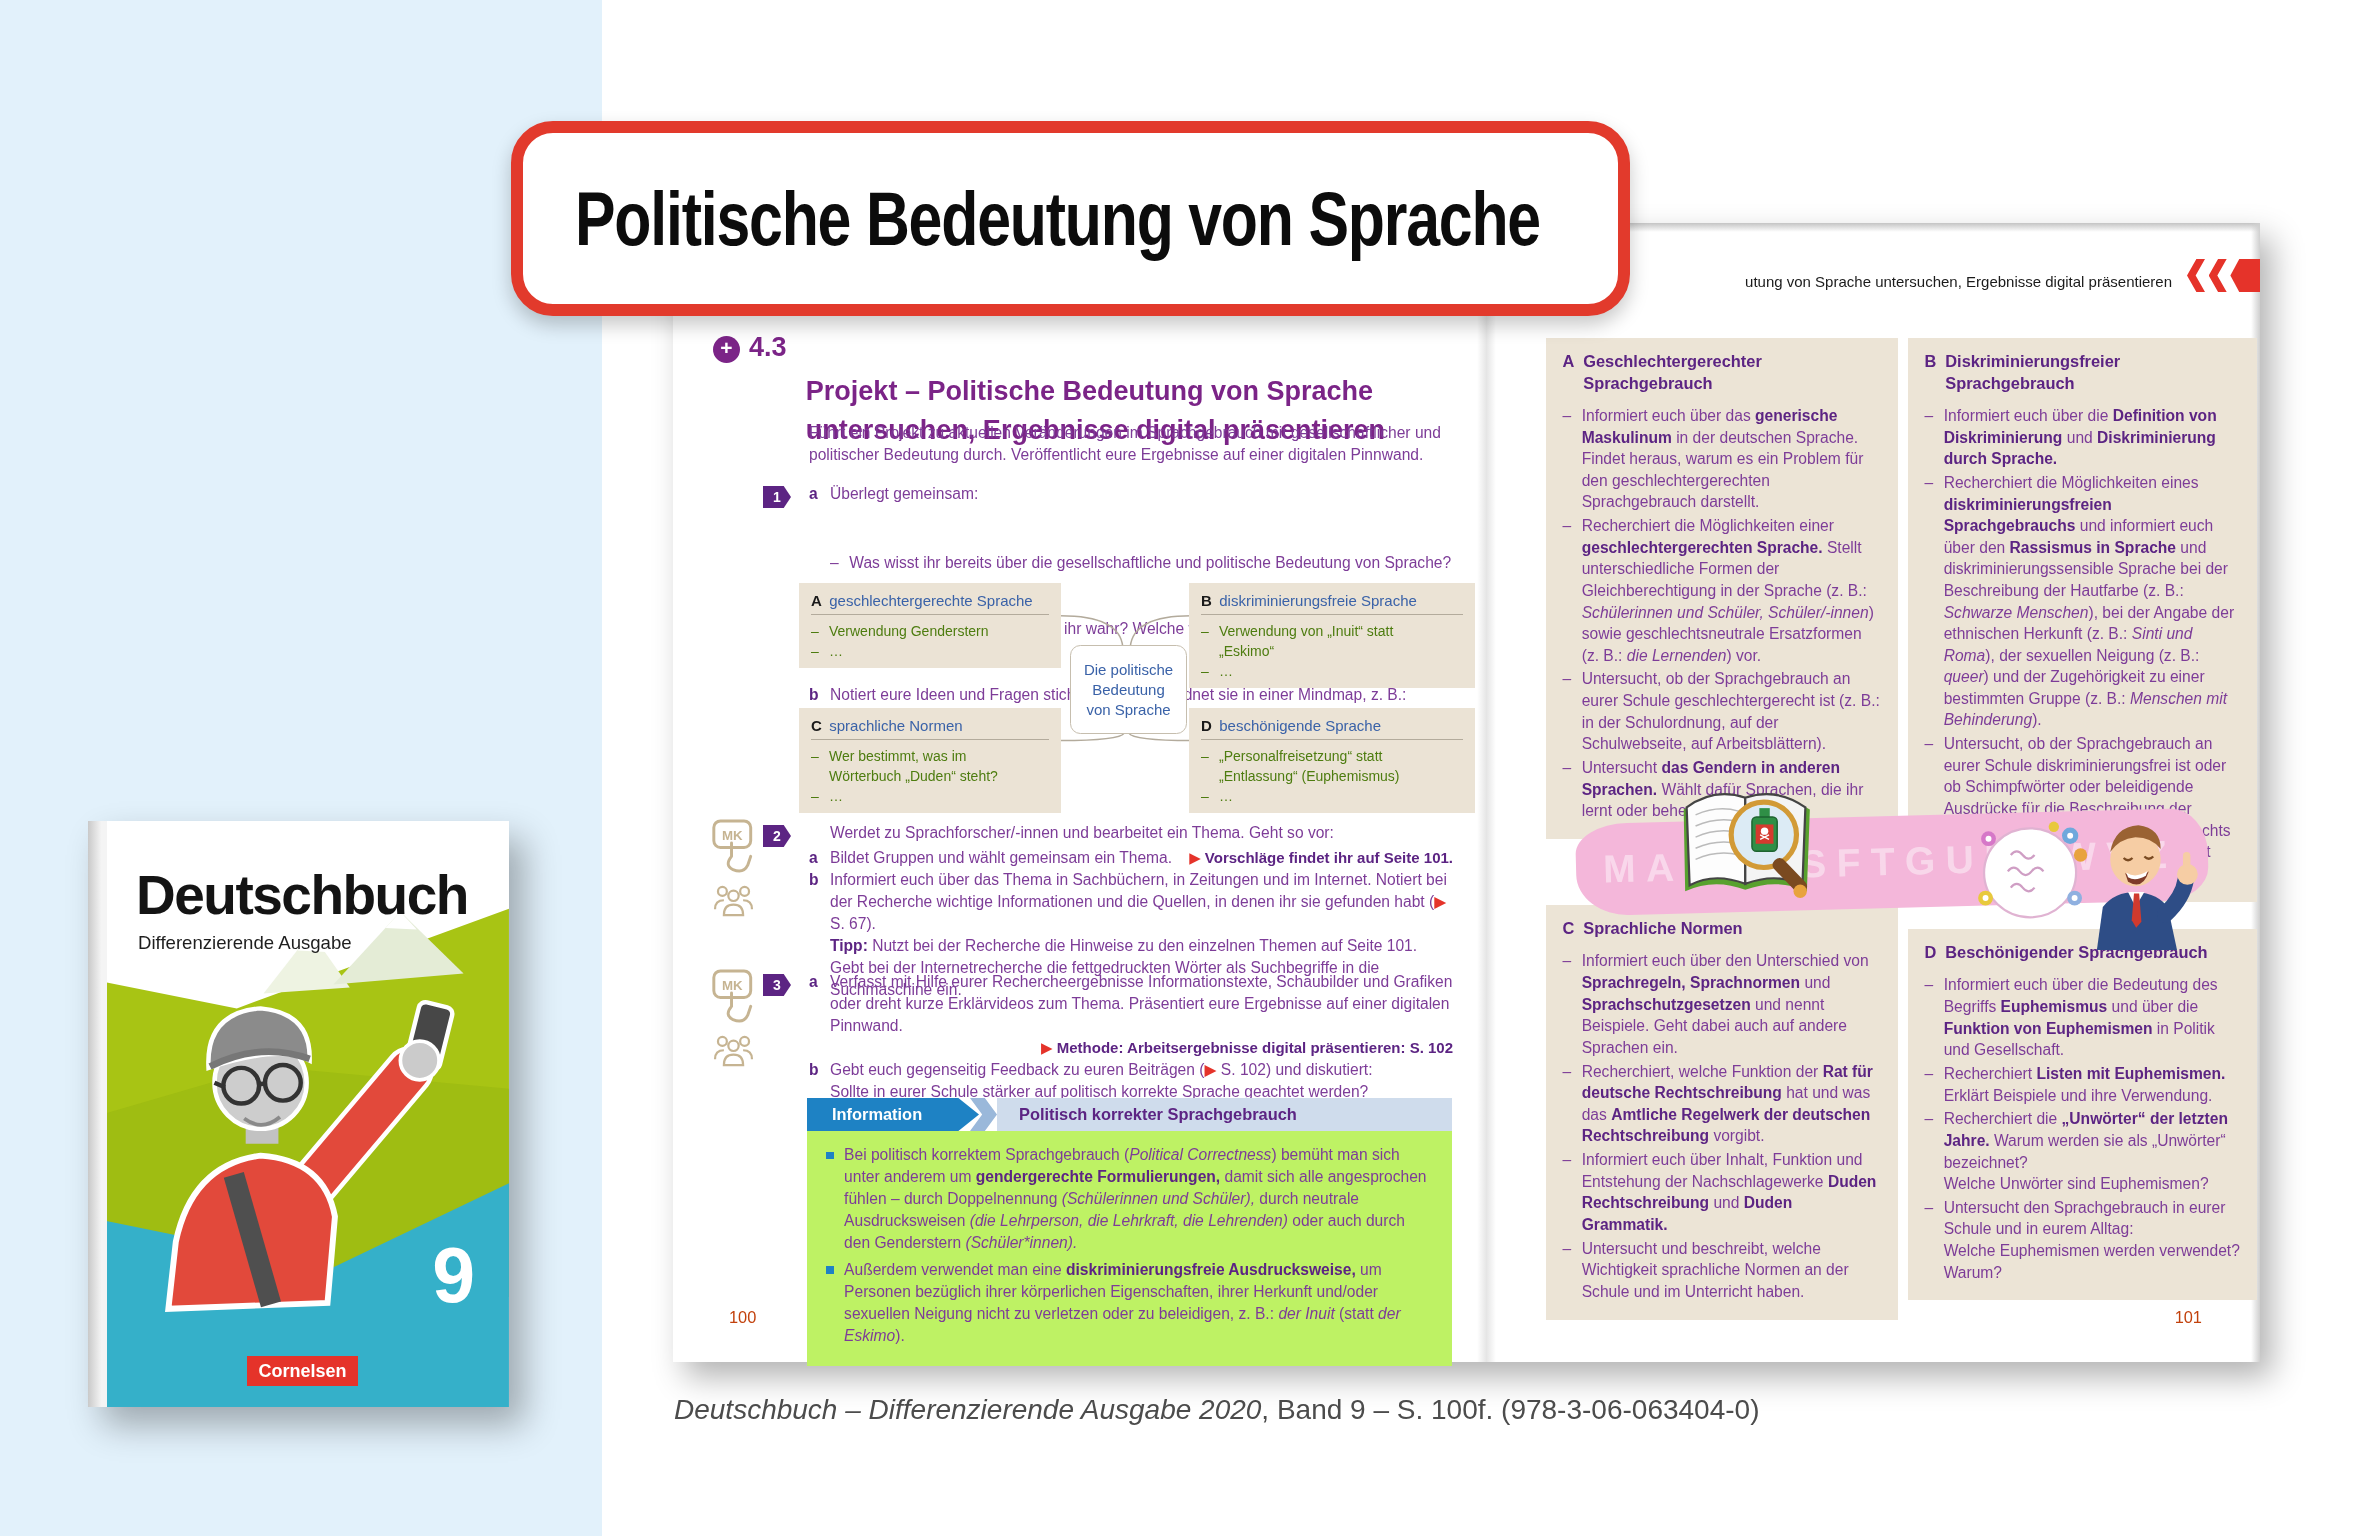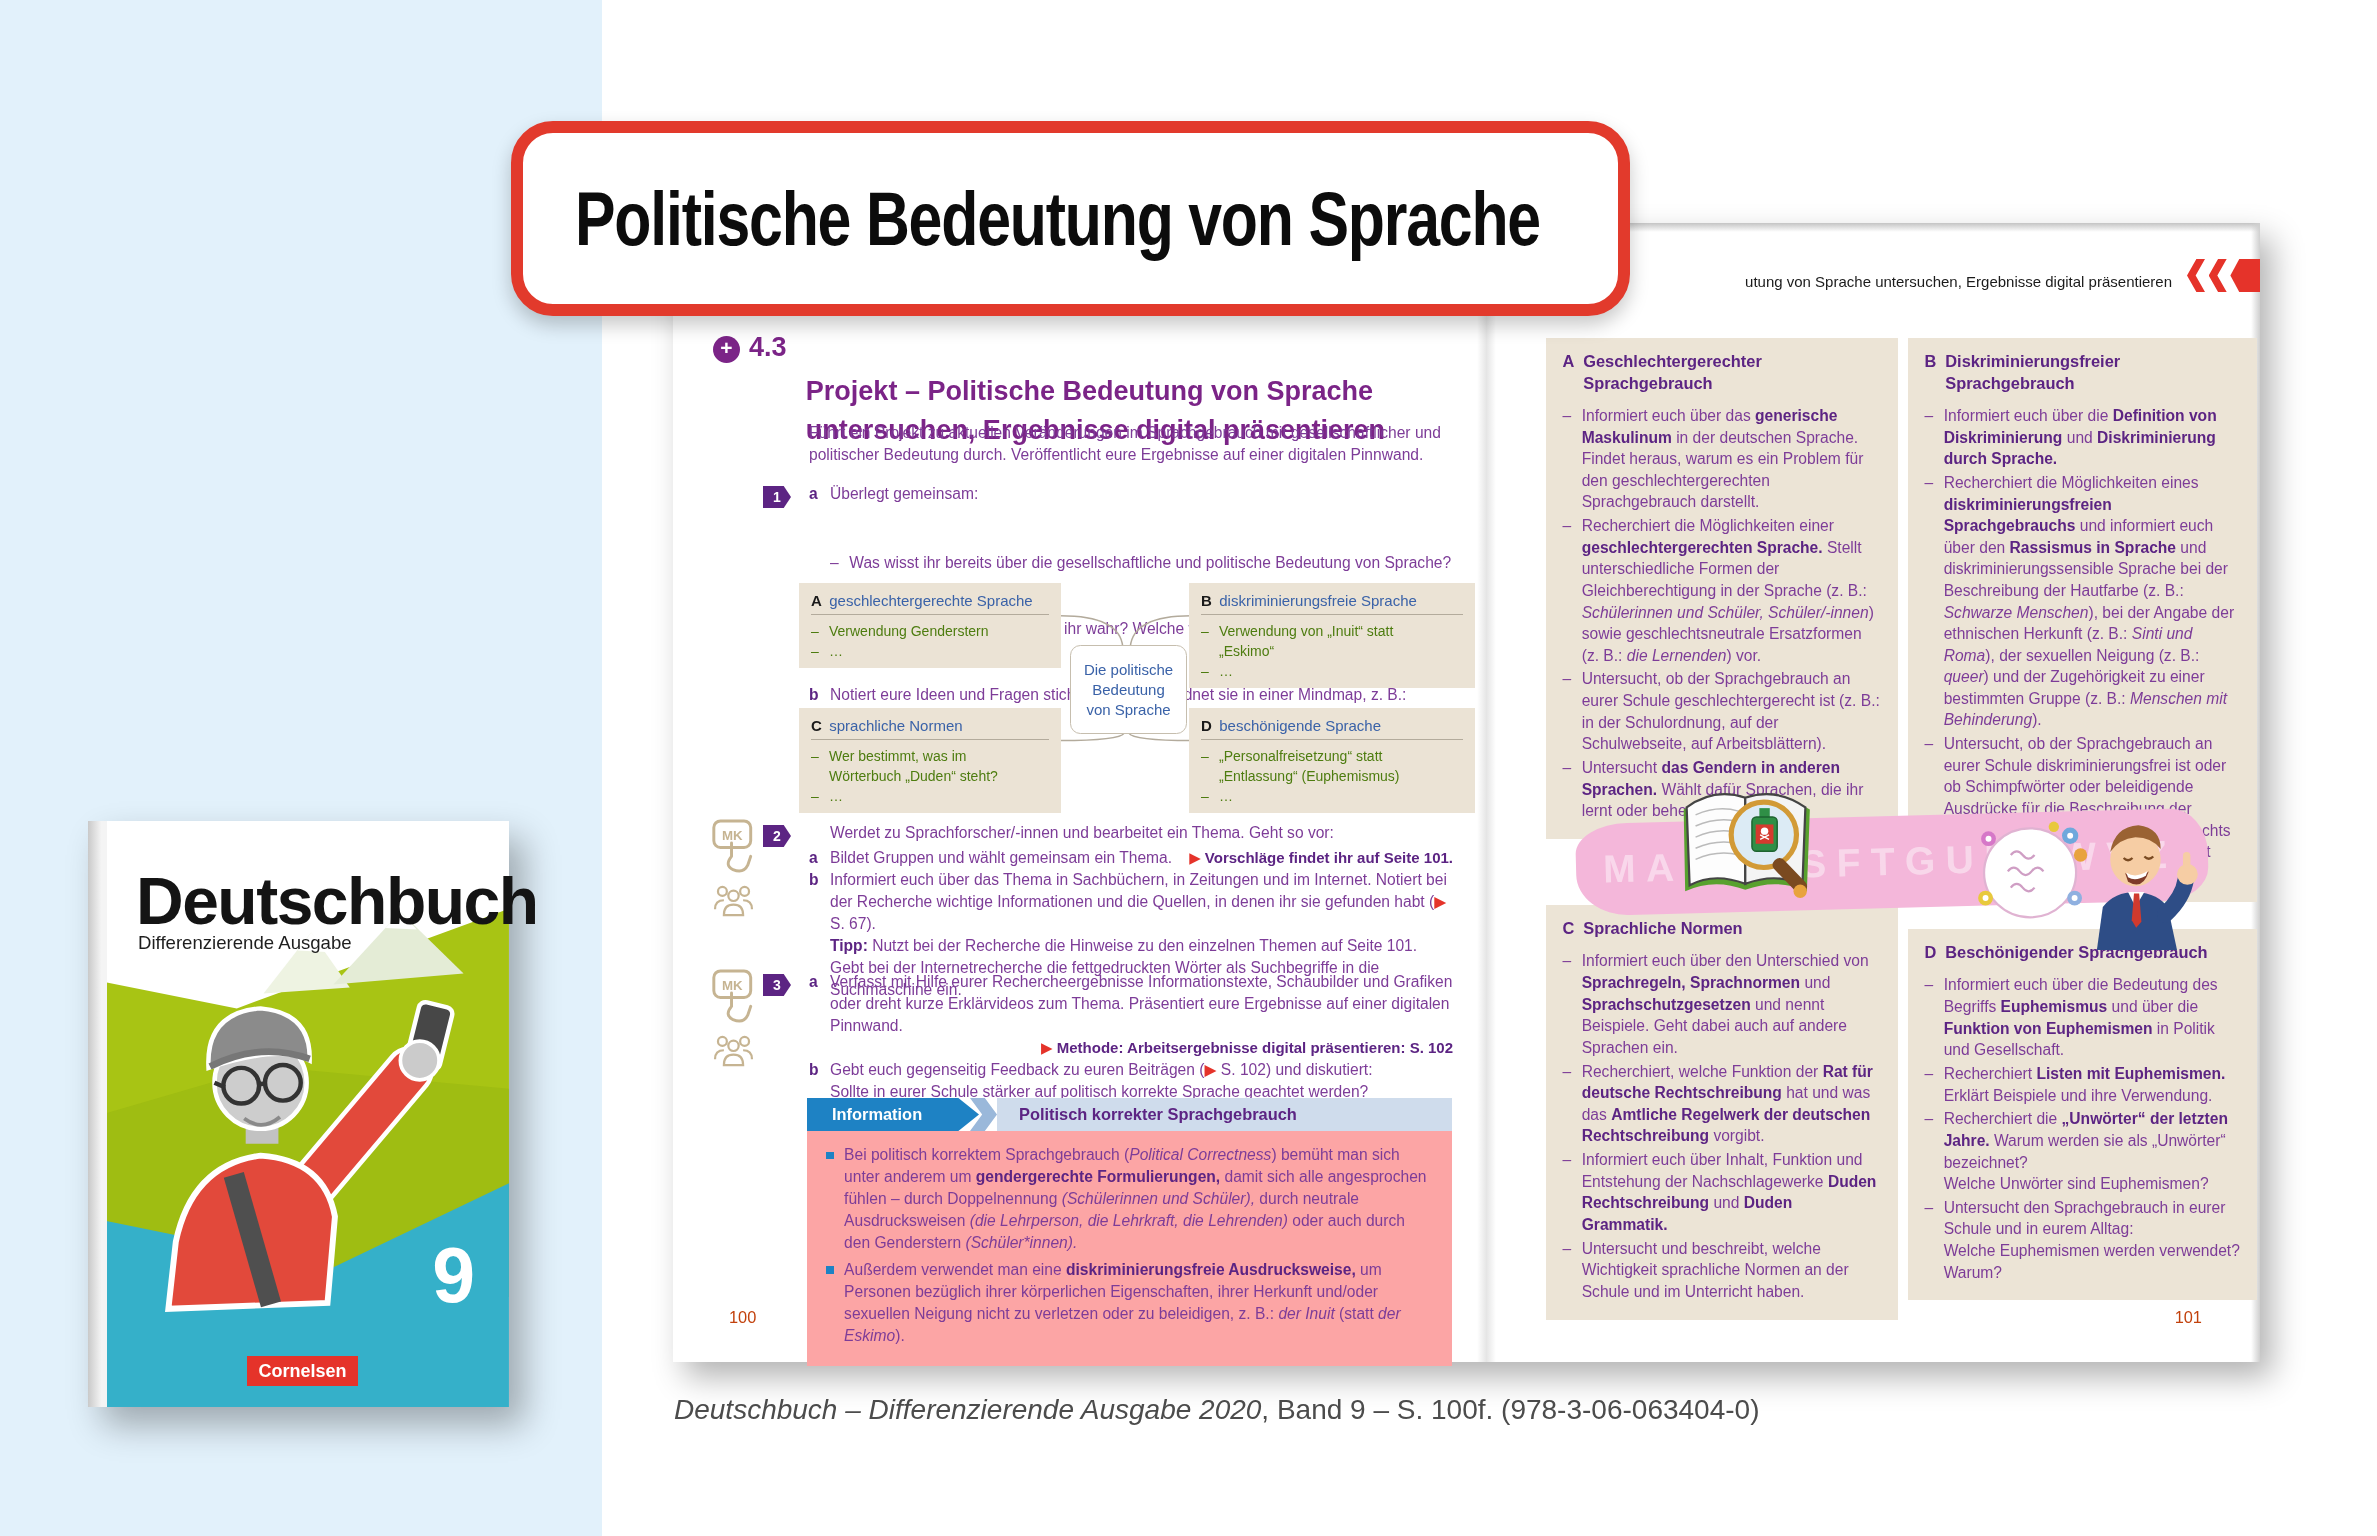--- a/index.html
+++ b/index.html
@@ -70,21 +70,21 @@
 
   
   .infobox{position:absolute;left:134px;top:875px;width:645px;}
   .info-head{display:flex;height:33px;}
   .info-tab{width:172px;background:#1e82c4;clip-path:polygon(0 0,88% 0,100% 50%,88% 100%,0 100%);
         color:#fff;font-weight:700;font-size:16.4px;display:flex;align-items:center;padding-left:25px;box-sizing:border-box;flex:none;}
   .info-chev{width:27px;margin-left:-9px;background:#9ab8da;
         clip-path:polygon(0 0,55% 0,100% 50%,55% 100%,0 100%,45% 50%);flex:none;}
   .info-strip{flex:1;background:#cfdcec;display:flex;align-items:center;padding-left:22px;
         color:#5c2483;font-weight:700;font-size:16.4px;}
-  .info-body{background:#fca5a5;padding:13.4px 19.3px 15px;}
+  .info-body{background:#bef264;padding:13.4px 19.3px 15px;}
   .ibullet{display:flex;margin-bottom:4.5px;}
   .ibullet::before{content:"";width:7.4px;height:7.4px;background:#1e82c4;margin:7.4px 10.4px 0 0;flex:none;}
   .ibullet .ptext{white-space:pre-wrap;}
 
   .pagenum{position:absolute;font-size:16.4px;color:#c2410c;}
 
   
   .pr-header{position:absolute;top:43px;right:88px;font-size:15px;color:#1b1b1b;margin-top:7px;}
   .chevrons{position:absolute;top:36px;right:0;width:73px;height:33px;display:flex;gap:3.7px;}
   .chev{width:18px;height:100%;background:#e5332a;
@@ -106,21 +106,21 @@
   
   .caption{position:absolute;left:674px;top:1394px;font-size:28px;color:#4c4c4c;}
   .cap-i{font-style:italic;}
 
   
   .book{position:absolute;left:88px;top:821px;width:421px;height:586px;background:#fff;
         box-shadow:15px 18px 33px rgba(0,0,0,.30);}
   .spine{position:absolute;left:0;top:0;bottom:0;width:19.3px;
         background:linear-gradient(to right,#c9c9c9,#f4f4f4 70%);z-index:2;}
   .cover-art{position:absolute;left:0;top:0;}
-  .cover-title{position:absolute;left:48px;top:42px;font-size:66px;font-weight:700;color:#141414;
+  .cover-title{position:absolute;left:48px;top:42px;font-size:55px;font-weight:700;color:#141414;
         letter-spacing:-1.5px;z-index:3;}
   .cover-sub{position:absolute;left:50px;top:111px;font-size:18.6px;color:#1e1e1e;z-index:3;}
   .cover-9{position:absolute;right:34px;top:410px;font-size:77px;font-weight:700;color:#fff;z-index:3;}
   .cornelsen{position:absolute;left:159px;top:535px;width:111px;height:30px;background:#e5332a;
         color:#fff;font-weight:700;font-size:18px;display:flex;align-items:center;justify-content:center;z-index:3;}
 </style>
 </head>
 <body>
 
 <div class="canvas">

